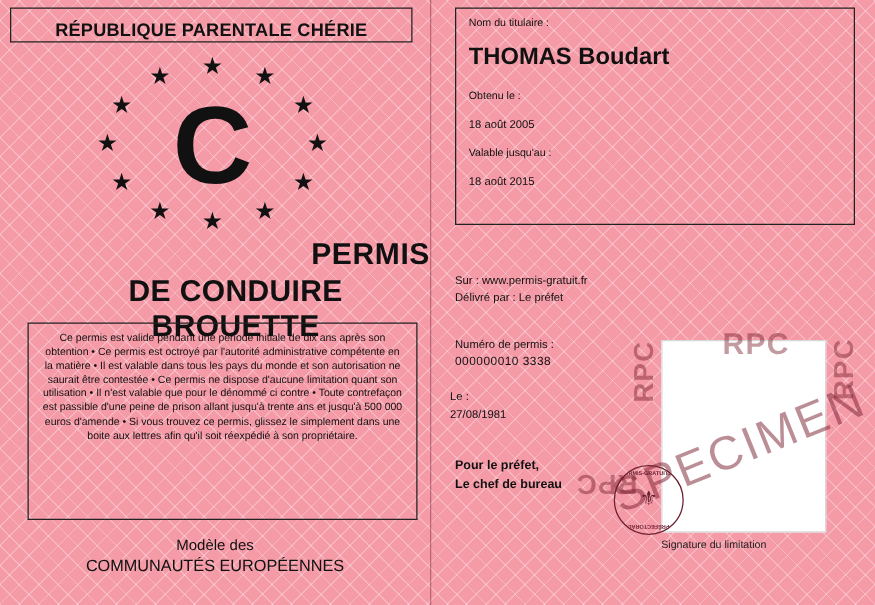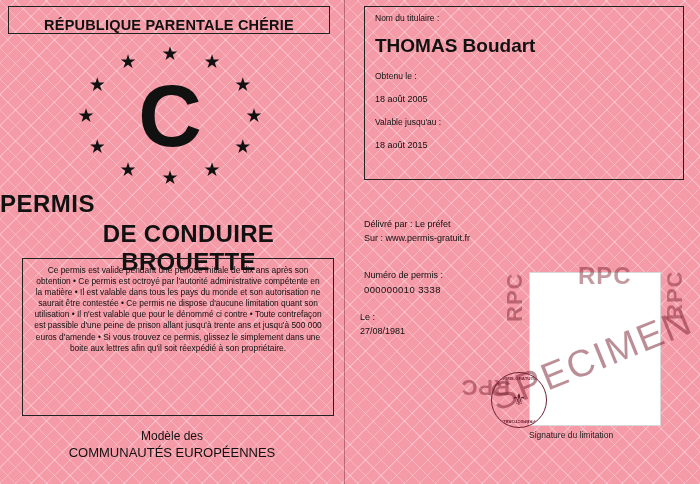--- a/index.html
+++ b/index.html
@@ -43,21 +43,21 @@
     position:absolute;left:0;top:0;width:196px;height:136px;
     display:flex;align-items:center;justify-content:center;
     font-size:88px;font-weight:bold;line-height:1;
     font-family:"Liberation Sans", sans-serif;
   }
   .star{
     position:absolute;width:0;height:0;color:#111;font-size:19px;line-height:1;
   }
 
   .permis{
-    position:absolute;left:0;right:0;top:190px;text-align:left;
+    position:absolute;left:0;right:0;top:190px;text-align:right;
     font-size:24px;font-weight:bold;letter-spacing:.5px;
   }
   .conduire{
     position:absolute;left:0;right:0;top:220px;text-align:center;
     font-size:24px;font-weight:bold;letter-spacing:.3px;padding-left:33px;
   }
 
   .legal-box{
     position:absolute;left:22px;top:258px;width:312px;height:158px;
     border:1px solid #222;
@@ -183,34 +183,38 @@
       <div class="holder-box">
         <div class="lbl">Nom du titulaire :</div>
         <div class="holder-name">THOMAS Boudart</div>
         <div class="lbl">Obtenu le :</div>
         <div class="val sp">18 août 2005</div>
         <div class="lbl sp">Valable jusqu'au :</div>
         <div class="val sp">18 août 2015</div>
       </div>
 
       <div class="delivre">
+        <div>Sur : www.permis-gratuit.fr</div>
         <div>Délivré par : Le préfet</div>
-        <div>Sur : www.permis-gratuit.fr</div>
       </div>
 
       <div class="numero">
         <div>Numéro de permis :</div>
         <div class="num-val">000000010 3338</div>
       </div>
 
       <div class="le">
         <div>Le :</div>
         <div>27/08/1981</div>
       </div>
 
+      <div class="prefet">
+        <div>Pour le préfet,</div>
+        <div>Le chef de bureau</div>
+      </div>
 
       <div class="photo"></div>
 
       <div class="rpc rpc-1">RPC</div>
       <div class="rpc rpc-2">RPC</div>
       <div class="rpc rpc-3">RPC</div>
       <div class="rpc rpc-4">RPC</div>
 
       <div class="specimen">SPECIMEN</div>
 

